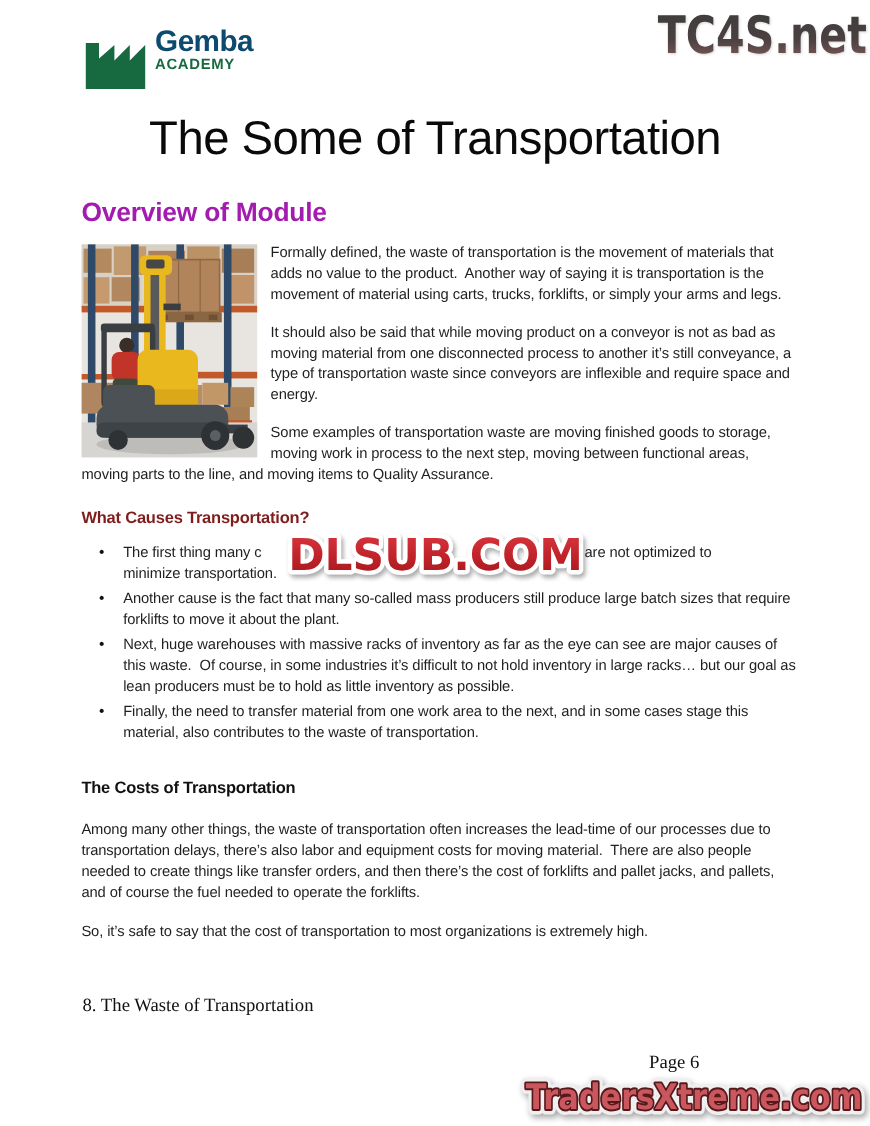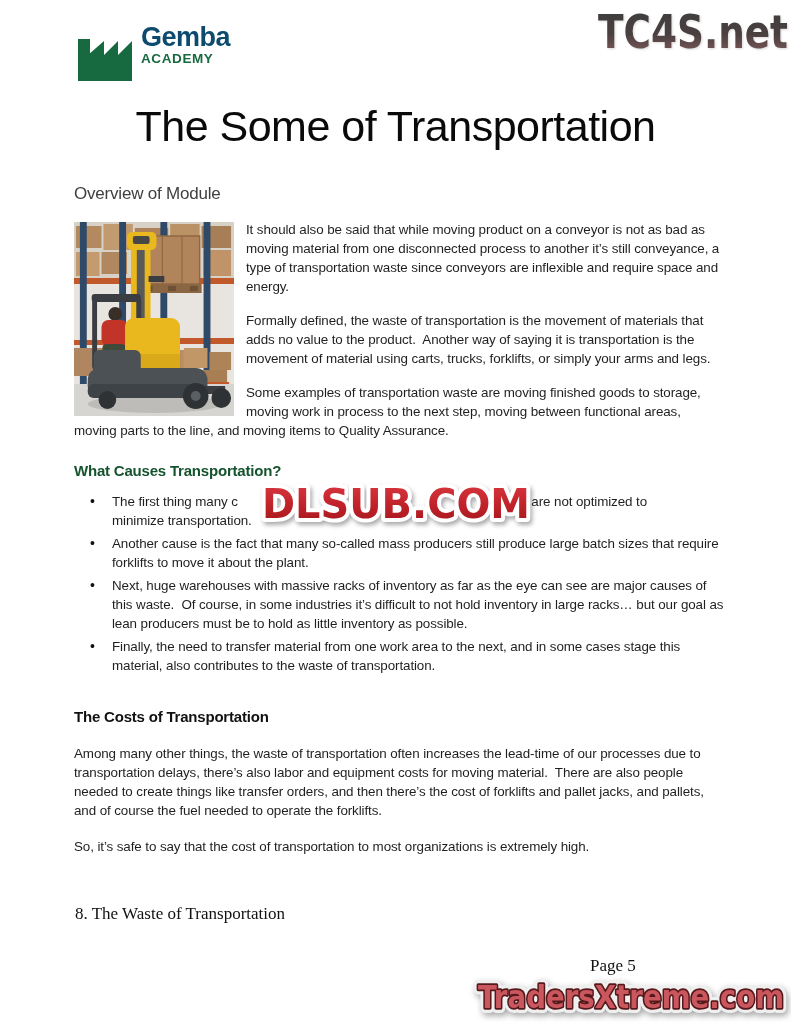--- a/index.html
+++ b/index.html
@@ -13,24 +13,24 @@
   .logo-sub{color:#17693f;font-weight:bold;font-size:13.5px;line-height:15px;letter-spacing:0.6px;}
 
   .tc4s{position:absolute;top:2px;right:0;filter:drop-shadow(1px 1px 1px rgba(0,0,0,0.15));}
 
   
   .doc-title{position:absolute;top:102px;left:0;width:100%;margin:0;text-align:center;
              font-size:43px;font-weight:normal;letter-spacing:-0.5px;color:#0a0a0a;}
 
   
   .content{position:absolute;top:182px;left:74px;width:650px;font-size:13.4px;line-height:19px;letter-spacing:-0.1px;}
-  .overview-heading{margin:0 0 14px 0;font-size:17px;line-height:24px;color:#404040;font-weight:normal;letter-spacing:-0.2px;}
+  .overview-heading{margin:0 0 14px 0;font-size:24px;line-height:24px;color:#a21caf;font-weight:bold;letter-spacing:-0.2px;}
   .photo{float:left;width:160px;height:194px;margin:2px 12px 4px 0;display:block;}
   .content p{margin:0 0 15px 0;}
-  .subheading{clear:both;margin:21px 0 0 0;font-size:15px;line-height:19px;font-weight:bold;color:#14532d;letter-spacing:-0.2px;}
+  .subheading{clear:both;margin:21px 0 0 0;font-size:15px;line-height:19px;font-weight:bold;color:#7f1d1d;letter-spacing:-0.2px;}
   .bullet-list{list-style:none;margin:12px 0 0 0;padding:0 0 0 38px;}
   .bullet-list li{position:relative;margin:0 0 4px 0;}
   .bullet-list li::before{content:"\2022";position:absolute;left:-22px;top:0;font-size:14px;color:#111;}
   .wm-gap{display:inline-block;width:268px;height:1px;}
   .costs-heading{margin:32px 0 0 0;font-size:15px;line-height:19px;font-weight:bold;color:#111;letter-spacing:-0.2px;}
   .costs-para{margin:18px 0 0 0 !important;}
   .closing-para{margin:17px 0 0 0 !important;}
 
   
   .dlsub{position:absolute;left:250px;top:477px;filter:drop-shadow(2px 3px 2px rgba(70,70,70,0.45));}
@@ -132,22 +132,22 @@
       <rect x="20" y="128" width="48" height="34" rx="6" fill="#4c5156"></rect>
       <rect x="14" y="146" width="122" height="30" rx="12" fill="#4c5156"></rect>
       <rect x="14" y="162" width="122" height="14" rx="6" fill="#3e4347"></rect>
       <rect x="126" y="164" width="28" height="8" fill="#3a3e42"></rect>
       <circle cx="124" cy="174" r="13" fill="#2e3235"></circle>
       <circle cx="124" cy="174" r="5" fill="#5a5f63"></circle>
       <circle cx="150" cy="176" r="10" fill="#2e3235"></circle>
       <circle cx="34" cy="178" r="9" fill="#2e3235"></circle>
     </svg>
 
+    <p>Formally defined, the waste of transportation is the movement of materials that adds no value to the product.&nbsp; Another way of saying it is transportation is the movement of material using carts, trucks, forklifts, or simply your arms and legs.</p>
     <p>It should also be said that while moving product on a conveyor is not as bad as moving material from one disconnected process to another it’s still conveyance, a type of transportation waste since conveyors are inflexible and require space and energy.</p>
-    <p>Formally defined, the waste of transportation is the movement of materials that adds no value to the product.&nbsp; Another way of saying it is transportation is the movement of material using carts, trucks, forklifts, or simply your arms and legs.</p>
     <p>Some examples of transportation waste are moving finished goods to storage, moving work in process to the next step, moving between functional areas, moving parts to the line, and moving items to Quality Assurance.</p>
 
     <h3 class="subheading">What Causes Transportation?</h3>
 
     <ul class="bullet-list">
       <li>
         <div><span>The first thing many c</span><span class="wm-gap"></span><span>that are not optimized to</span></div>
         <div>minimize transportation.</div>
       </li>
       <li>Another cause is the fact that many so-called mass producers still produce large batch sizes that require forklifts to move it about the plant.</li>
@@ -165,20 +165,20 @@
       <linearGradient id="dlgrad" x1="0" y1="0" x2="0" y2="1">
         <stop offset="0" stop-color="#da3840"></stop>
         <stop offset="0.5" stop-color="#c2232a"></stop>
         <stop offset="1" stop-color="#a2151c"></stop>
       </linearGradient>
     </defs>
     <text x="146" y="41" text-anchor="middle" font-family="DejaVu Sans, sans-serif" font-weight="bold" font-size="40" textLength="268" lengthAdjust="spacingAndGlyphs" stroke="#ffffff" stroke-width="8" stroke-linejoin="round" paint-order="stroke" fill="url(#dlgrad)">DLSUB.COM</text>
   </svg>
 
   <div class="footer-left">8. The Waste of Transportation</div>
-  <div class="footer-right">Page 5</div>
+  <div class="footer-right">Page 6</div>
 
   <svg class="tradersx" width="318" height="46" viewBox="0 0 318 46">
     <text x="159" y="34" text-anchor="middle" font-family="DejaVu Sans, sans-serif" font-weight="bold" font-size="32" textLength="306" lengthAdjust="spacingAndGlyphs" stroke="#efefef" stroke-width="10" stroke-linejoin="round" paint-order="stroke" fill="none">TradersXtreme.com</text>
     <text x="159" y="34" text-anchor="middle" font-family="DejaVu Sans, sans-serif" font-weight="bold" font-size="32" textLength="306" lengthAdjust="spacingAndGlyphs" stroke="#55181b" stroke-width="3.5" stroke-linejoin="round" paint-order="stroke" fill="#cb575e">TradersXtreme.com</text>
   </svg>
 
 </div>
 
 </body></html>

